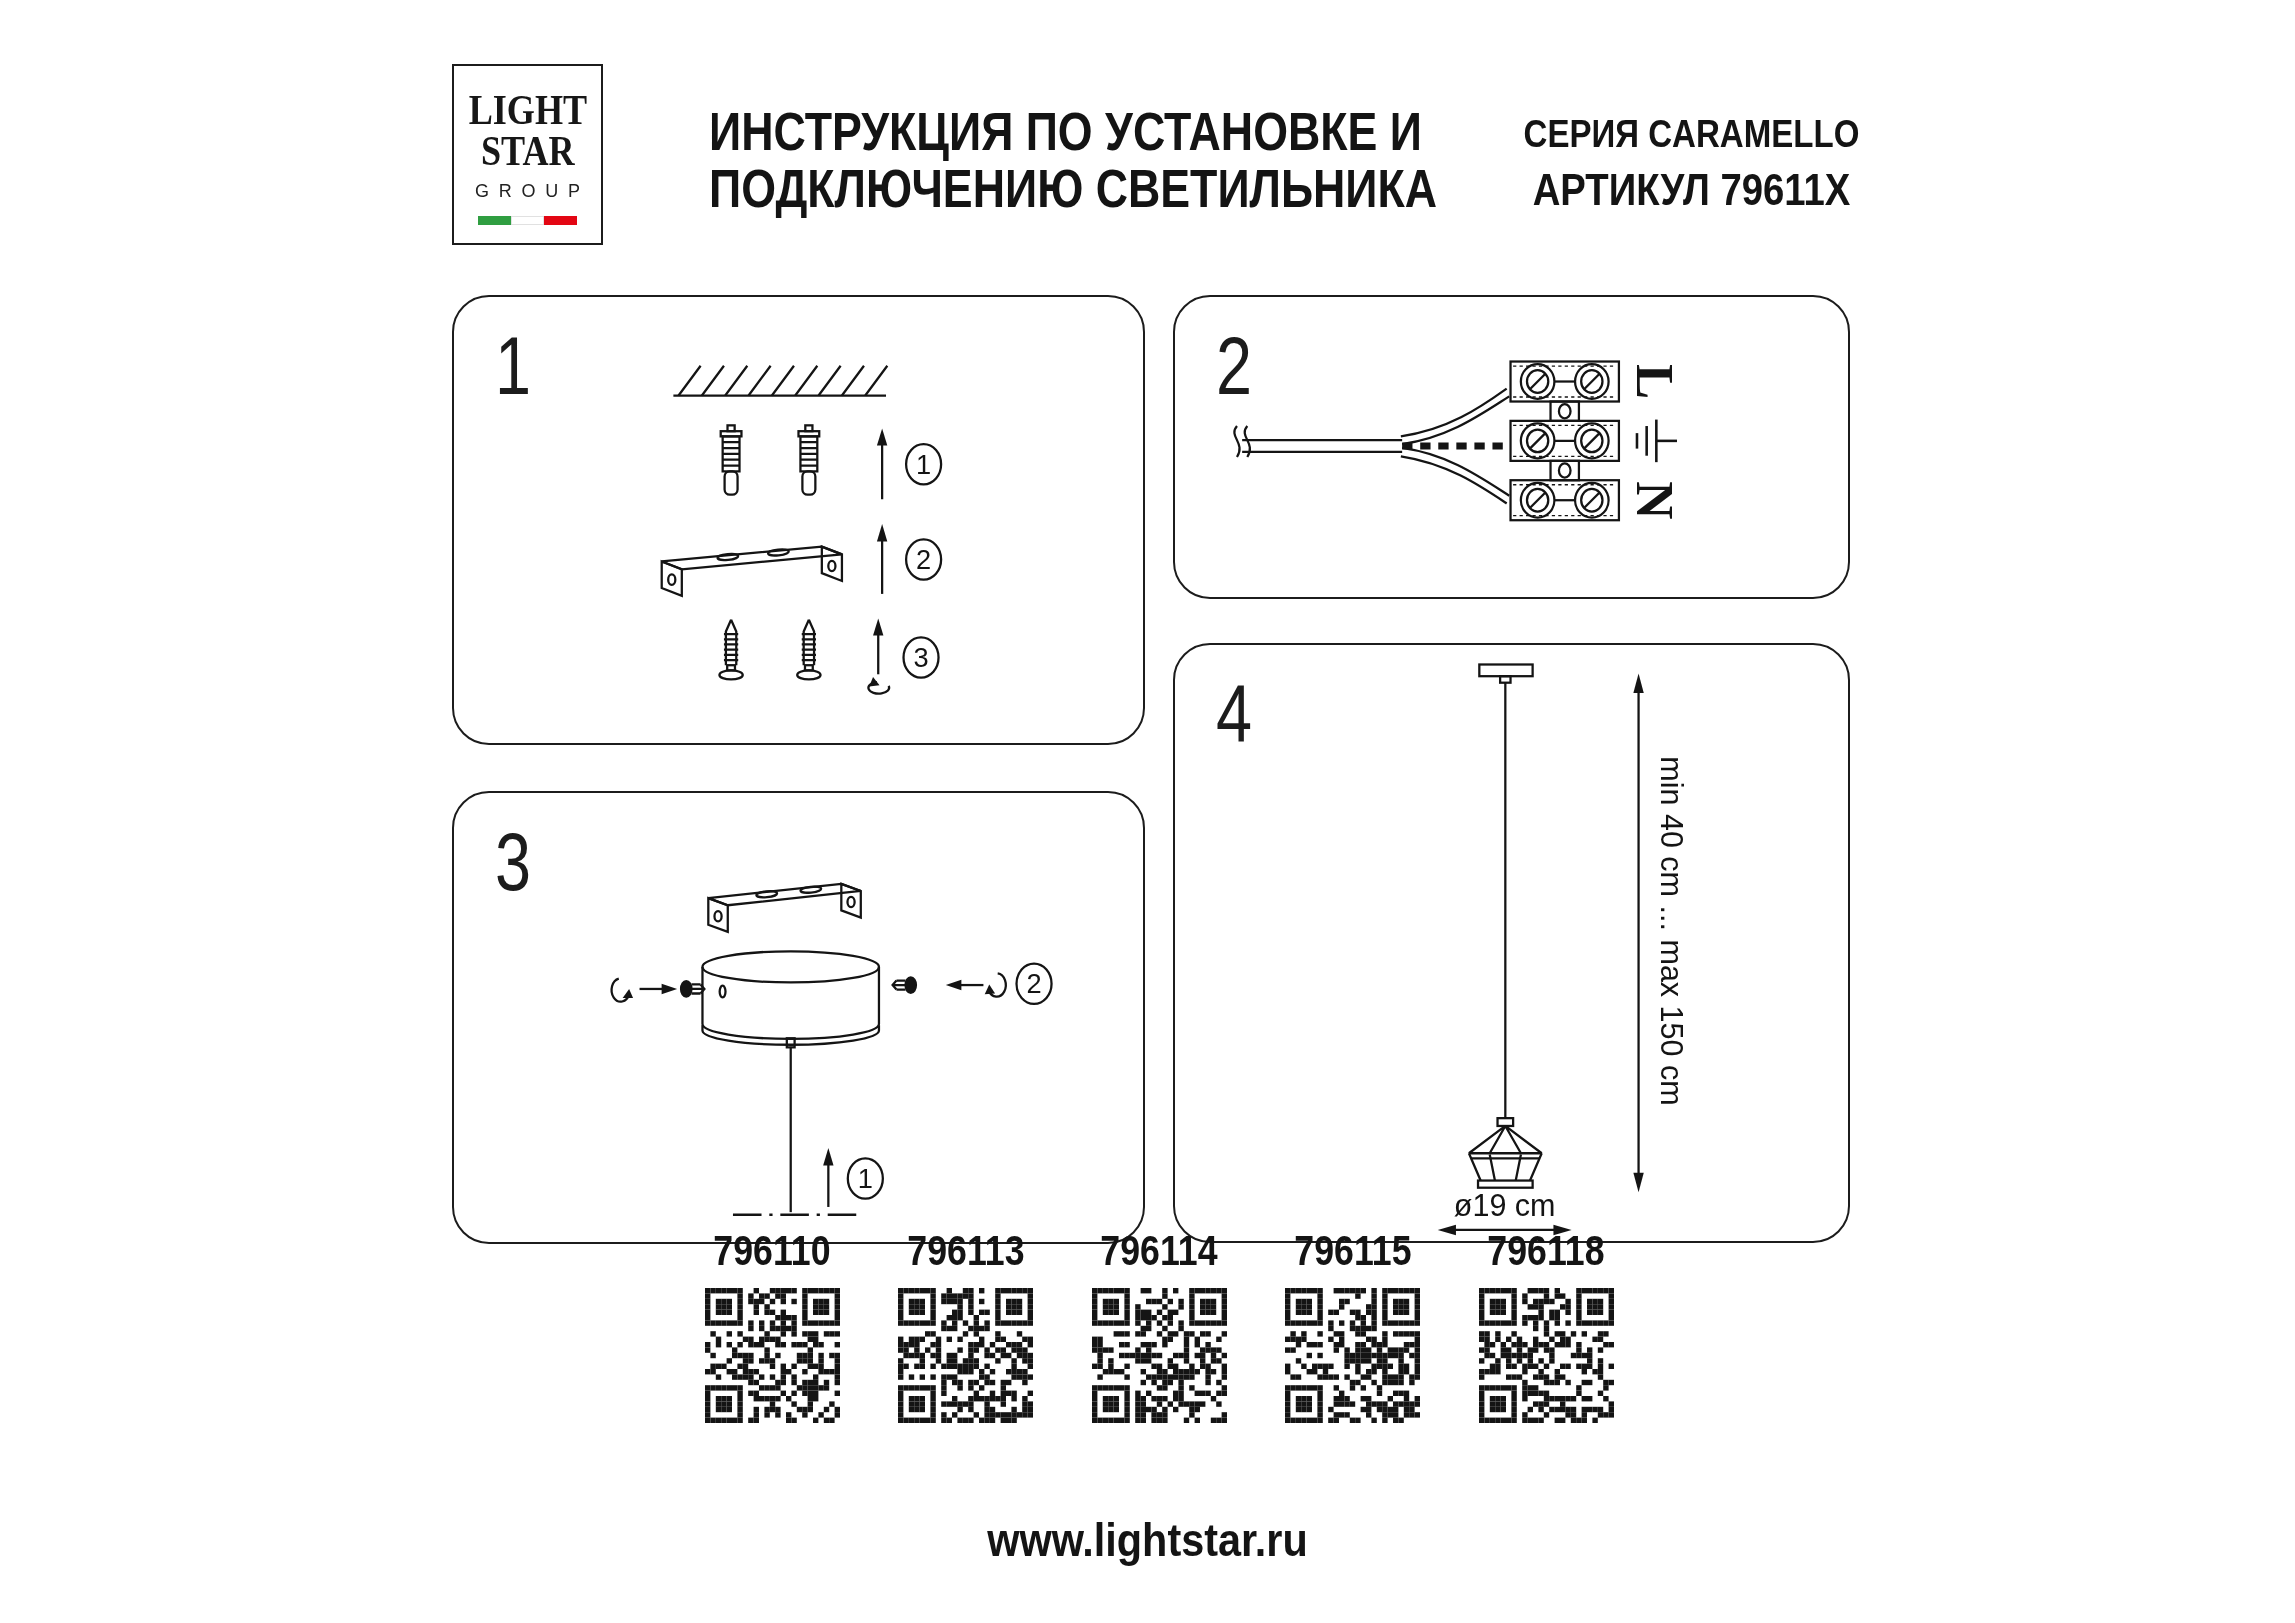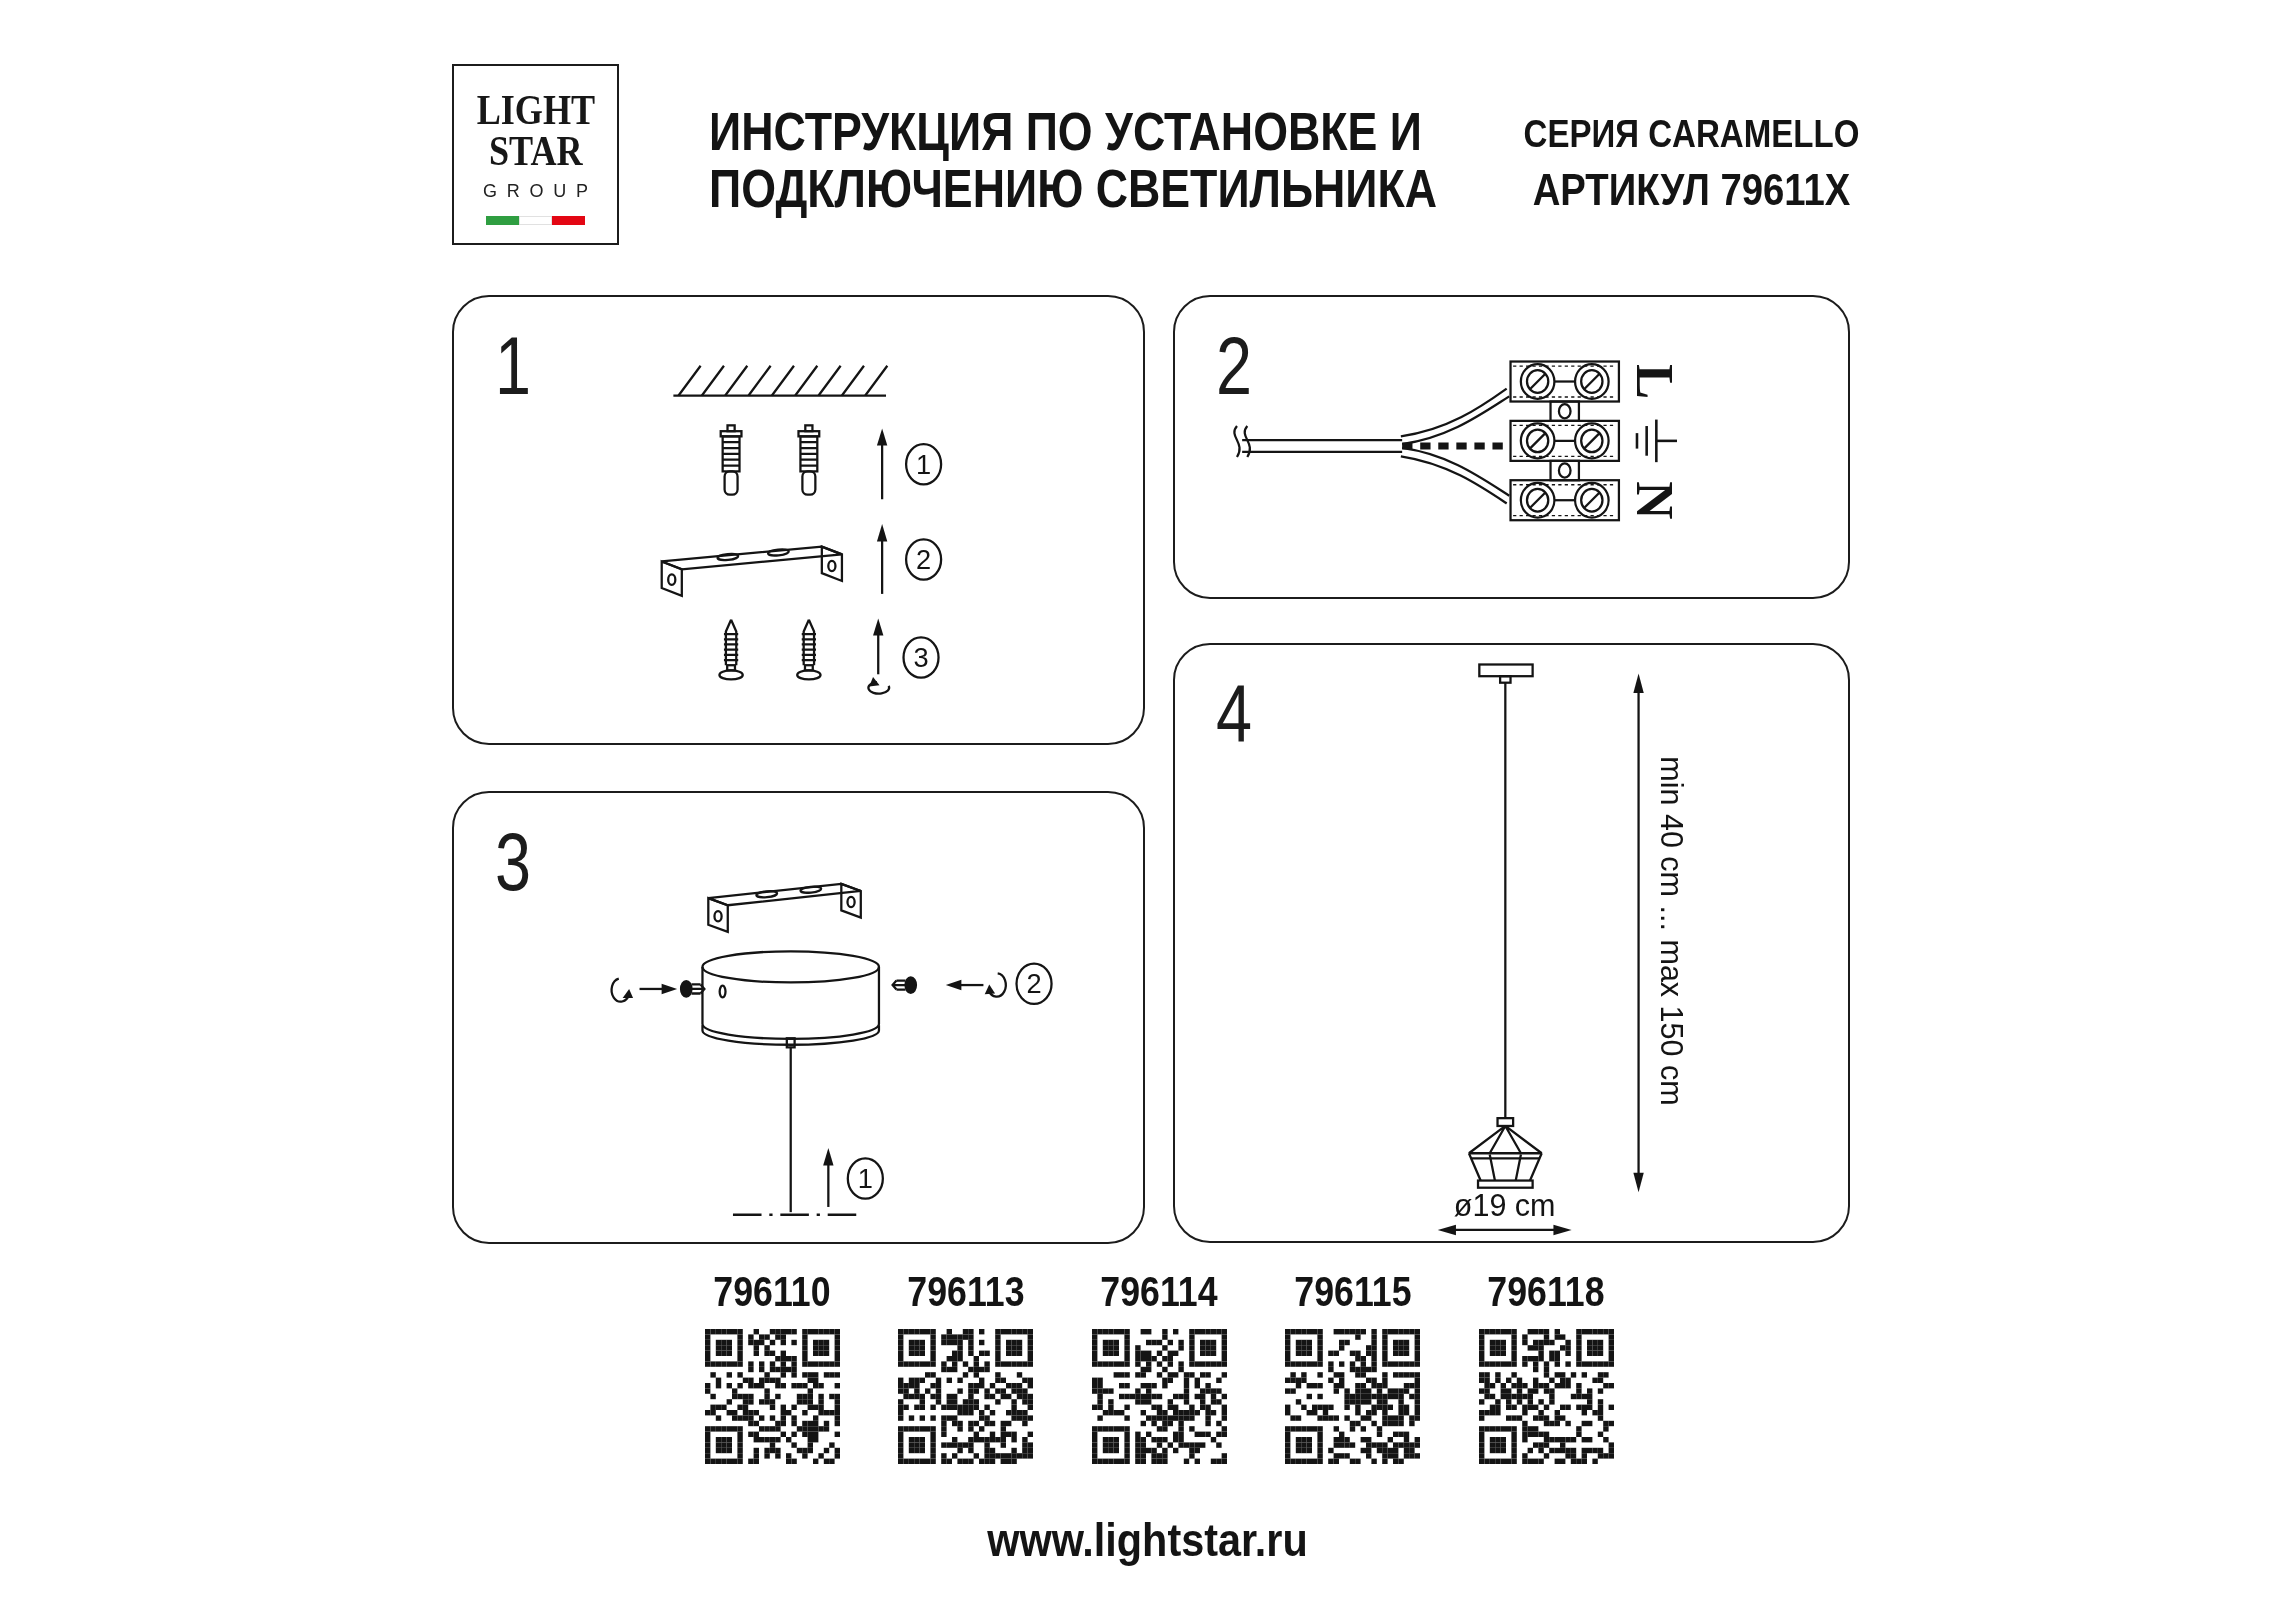--- a/index.html
+++ b/index.html
@@ -2,21 +2,21 @@
 <html style="font-size:10.5px"><head>
 <meta charset="utf-8">
 <style>
   html,body{margin:0;padding:0;background:#e8e8e8;}
   .page{
     position:relative; width:2295px; height:1623px; background:#ffffff;
     font-family:"Liberation Sans", sans-serif; color:#141414; overflow:hidden;
   }
   
   .logo-box{
-    position:absolute; left:452px; top:64px; width:167px; height:181px;
+    position:absolute; left:452px; top:64px; width:151px; height:181px;
     border:2px solid #1c1c1c; box-sizing:border-box;
     display:flex; flex-direction:column; align-items:center; padding-top:23.6px;
   }
   .logo-text{ transform:scaleX(0.86); transform-origin:center top; text-align:center;}
   .logo-word{
     font-family:"Liberation Serif", serif; font-weight:700; font-size:42px; line-height:41px;
     letter-spacing:0px; color:#171717;
   }
   .logo-group{
     margin-top:9.2px; font-size:18px; font-weight:400; letter-spacing:9.8px;
@@ -45,21 +45,21 @@
   .panel-2{ left:1173px; top:295px; width:677px; height:304px;}
   .panel-3{ left:452px; top:791px; width:693px; height:453px;}
   .panel-4{ left:1173px; top:643px; width:677px; height:600px;}
   .panel-num{
     position:absolute; left:41px; top:29px; font-size:81px; line-height:1; font-weight:400;
     transform:scaleX(0.8); transform-origin:left top; color:#1c1c1c;
   }
   .panel svg.art{ position:absolute; left:0; top:0; width:100%; height:100%;}
   
   .qr-row{
-    position:absolute; left:704px; top:1270px; width:910px;
+    position:absolute; left:704px; top:1229px; width:910px;
     display:flex; justify-content:space-between;
   }
   .qr-item{ width:136px; display:flex; flex-direction:column; align-items:center;}
   .qr-label{
     font-weight:700; font-size:42px; line-height:43px; margin-bottom:15.7px;
     transform:scaleX(0.85); transform-origin:center top; white-space:nowrap;
   }
   .qr-code{ width:135px; height:135px;}
   .qr-code svg{ width:100%; height:100%; display:block;}
   

